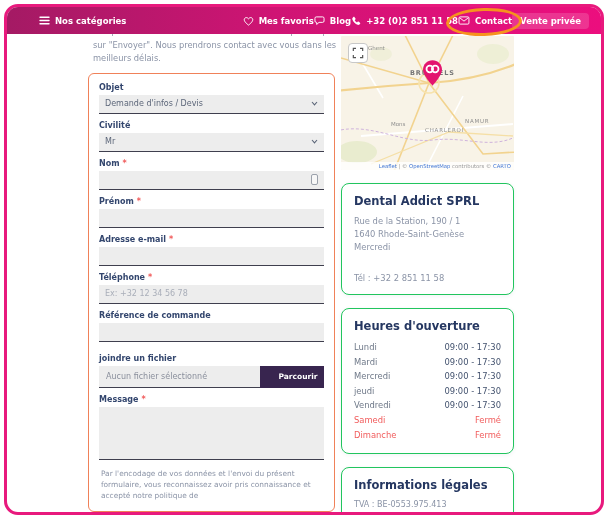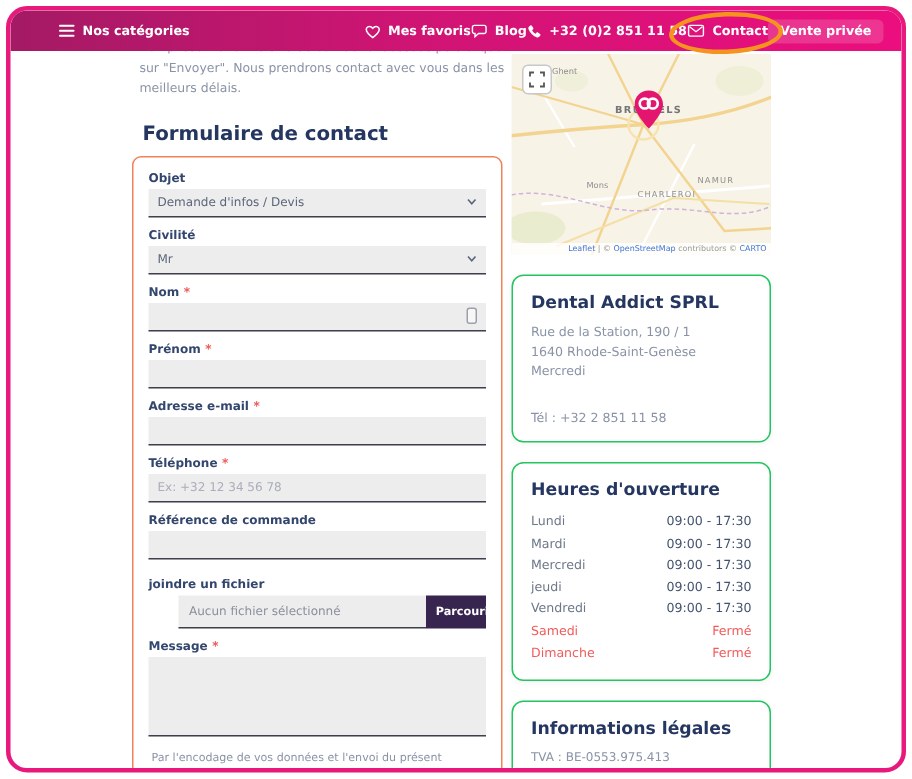--- a/index.html
+++ b/index.html
@@ -43,24 +43,24 @@
     position:relative; display:flex; align-items:center; height:19px;
     background:#ededed; border-bottom:1.5px solid #3f3f4e;
     padding:0 6px; font-size:8px; color:#5c6679;
   }
   .sel-val { flex:1; }
   .chev { margin-left:auto; flex:0 0 auto; }
   input.tin { flex:1; height:100%; background:transparent; border:none; outline:none;
     font:inherit; font-size:8px; color:#5c6679; padding:0; }
   input.tin::placeholder { color:#a9aeb9; }
   .autofill-ic { width:7px; height:11px; border:1px solid #9ba1ab; border-radius:2px; background:#f7f7f7; }
-  .filerow { display:flex; height:22px; margin-top:1px;margin-left:20px; }
+  .filerow { display:flex; height:22px; margin-top:1px; }
   .filebox { flex:1; display:flex; align-items:center; padding:0 7px;
     background:#ededed; border-bottom:1.5px solid #3f3f4e; font-size:8px; color:#8a8f9c; }
-  .browse { width:40px; background:#38254f; color:#fff; display:flex; align-items:center;
+  .browse { width:64px; background:#38254f; color:#fff; display:flex; align-items:center;
     justify-content:center; font-size:7.5px; font-weight:600; cursor:pointer;padding-left:12px; }
   .ta { height:53px; align-items:flex-start; }
   .disclaimer { margin:8px 2px 0; font-size:7.4px; line-height:11.3px; color:#8a93a6; }
   
   .rightcol { position:absolute; left:334px; top:0; width:173px; }
   .map { position:relative; height:134px; margin-top:2px; background:#f8f3e7; overflow:hidden; border-radius:1px; }
   .roads { position:absolute; inset:0; }
   .maplabel { position:absolute; color:#8f8f8f; font-size:5.5px; white-space:nowrap; }
   .maplabel.big { font-size:6.5px; font-weight:700; color:#767676; letter-spacing:.9px; }
   .fsbtn { position:absolute; left:7px; top:7px; width:20px; height:20px; background:#fff;
@@ -127,21 +127,20 @@
       <div class="nav-item pill">
         <span>Vente privée</span>
       </div>
     </div>
   </div>
 
   <div class="content">
 
     <div class="leftcol">
       <p class="intro">Remplissez le formulaire de contact ci-dessous puis cliquez sur "Envoyer". Nous prendrons contact avec vous dans les meilleurs délais.</p>
-      <div class="form-title">Formulaire de contact</div>
 
       <div class="formbox">
 
         <div>
           <label class="flabel">
               <span>Objet</span>
             </label>
           <div class="control">
             <span class="sel-val">Demande d'infos / Devis</span>
             <svg class="chev" width="7" height="5" viewBox="0 0 7 5">

